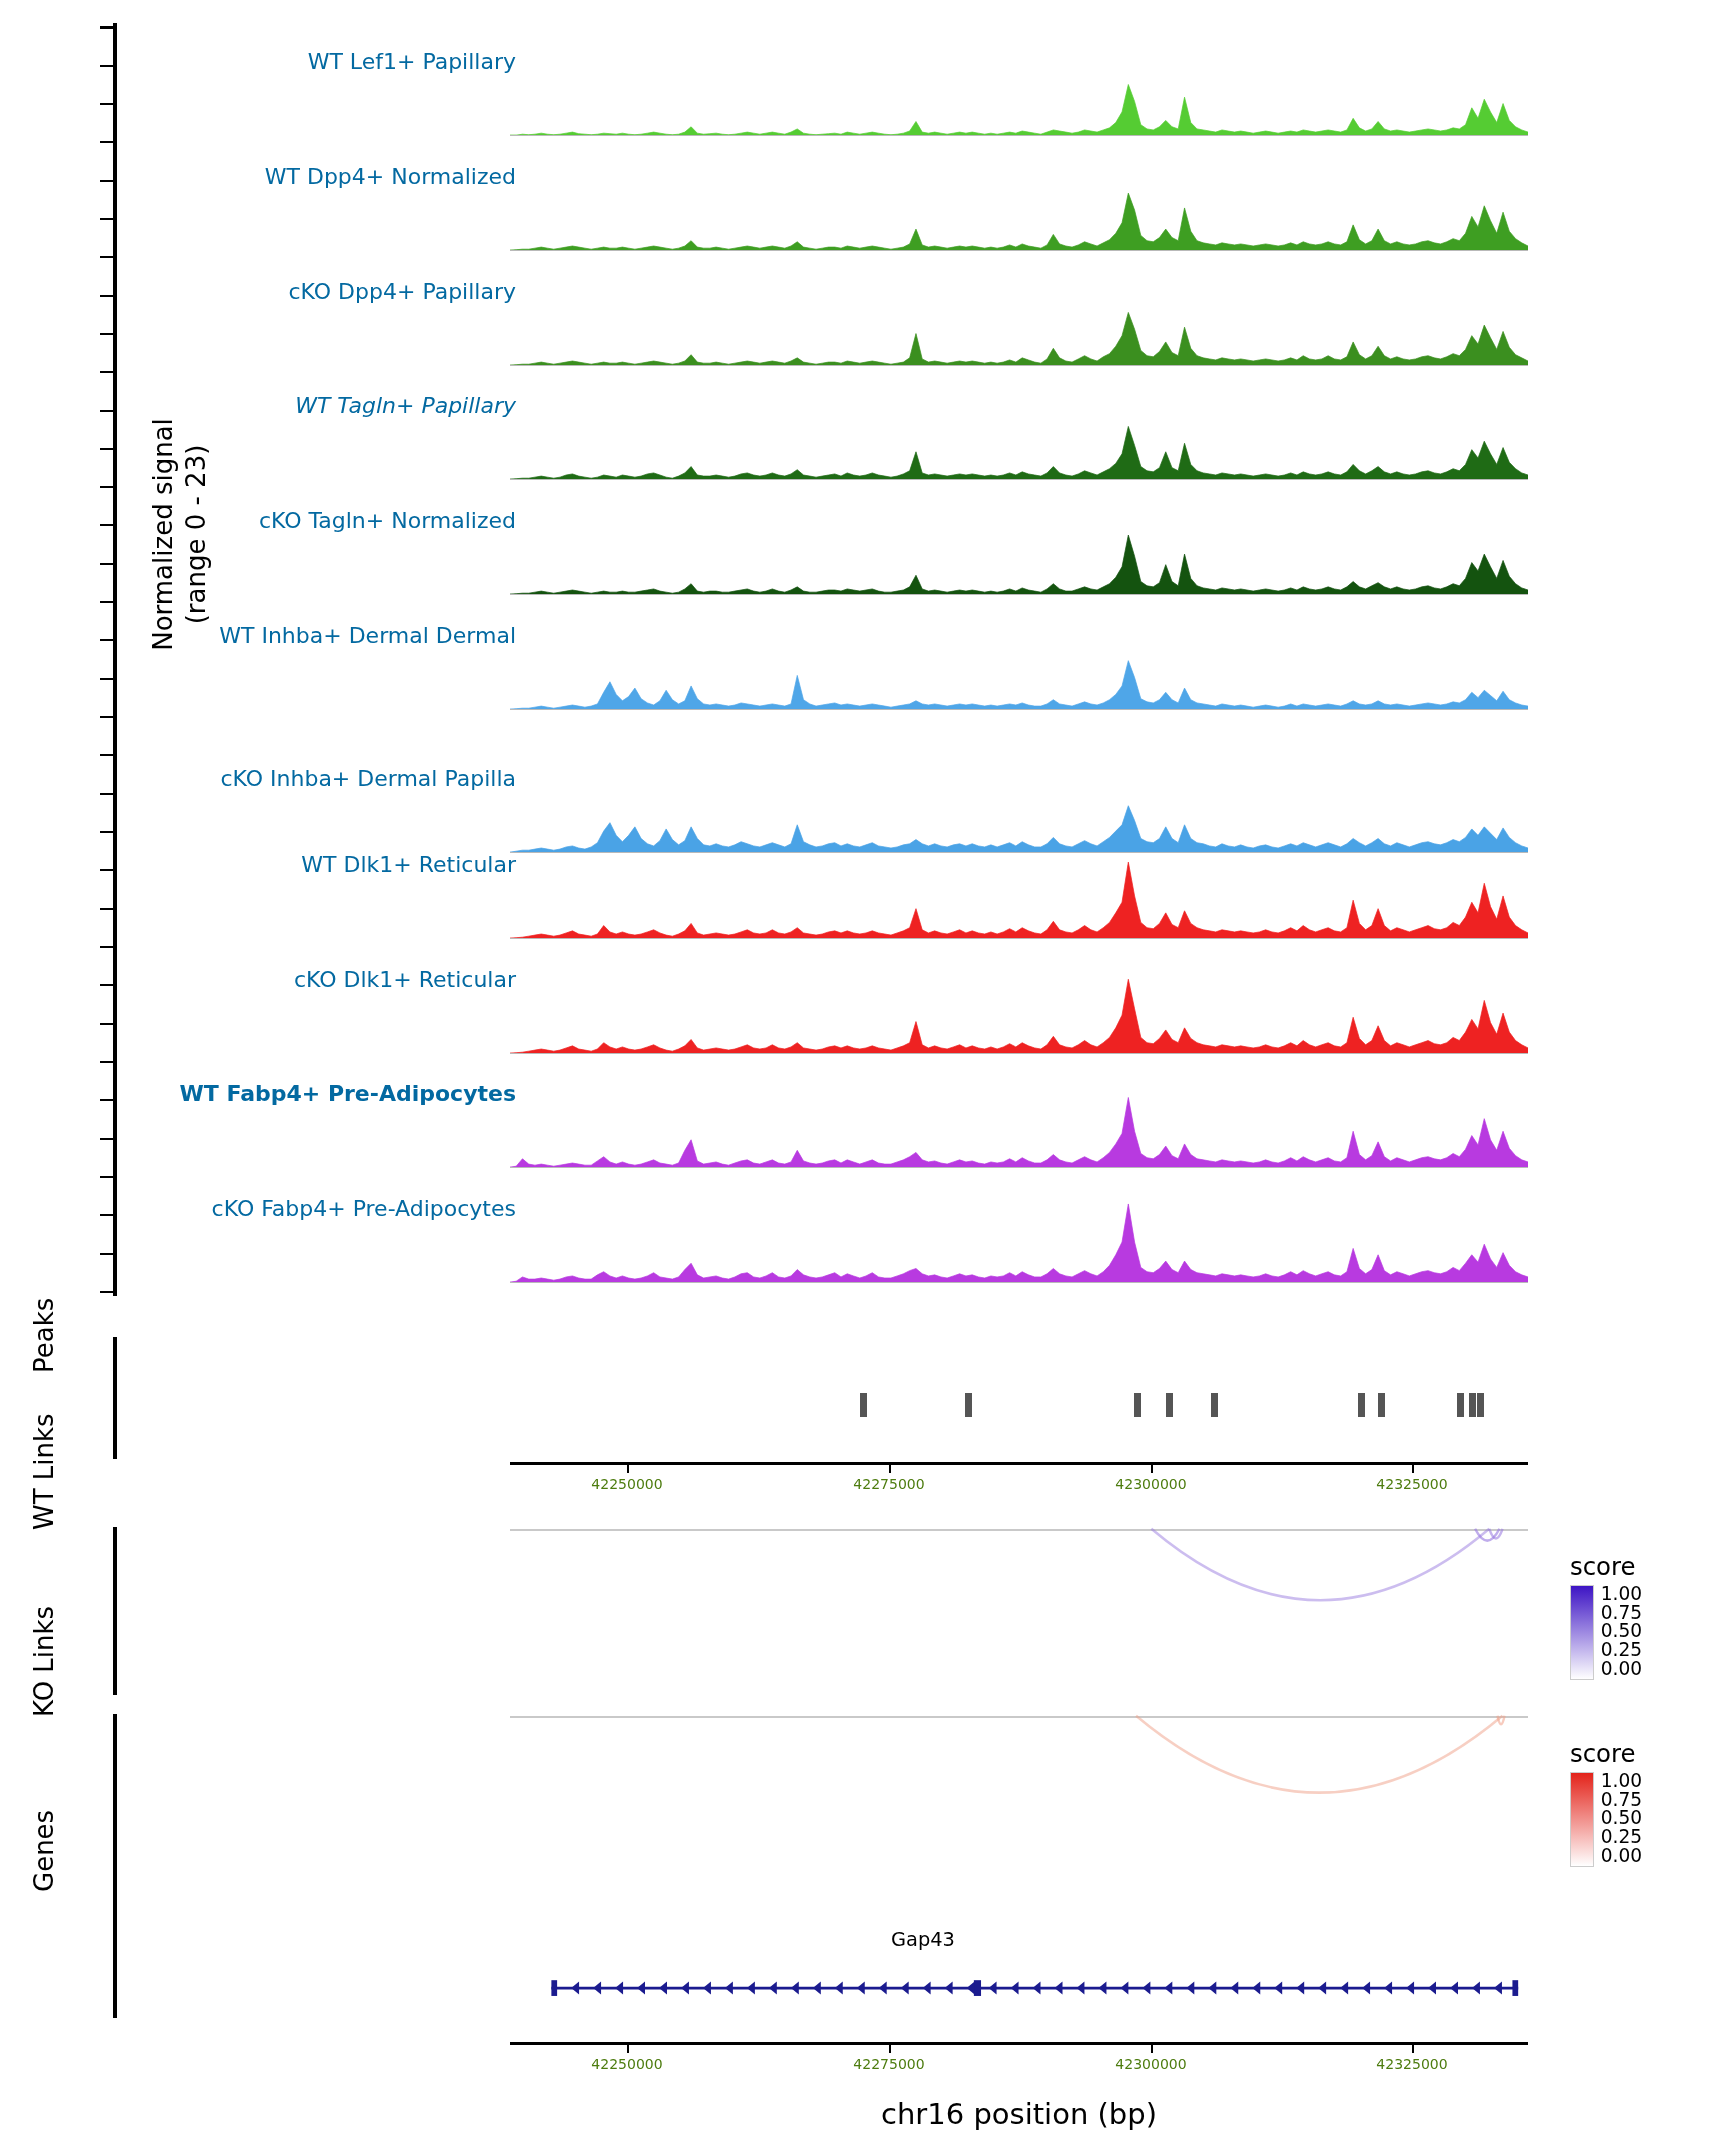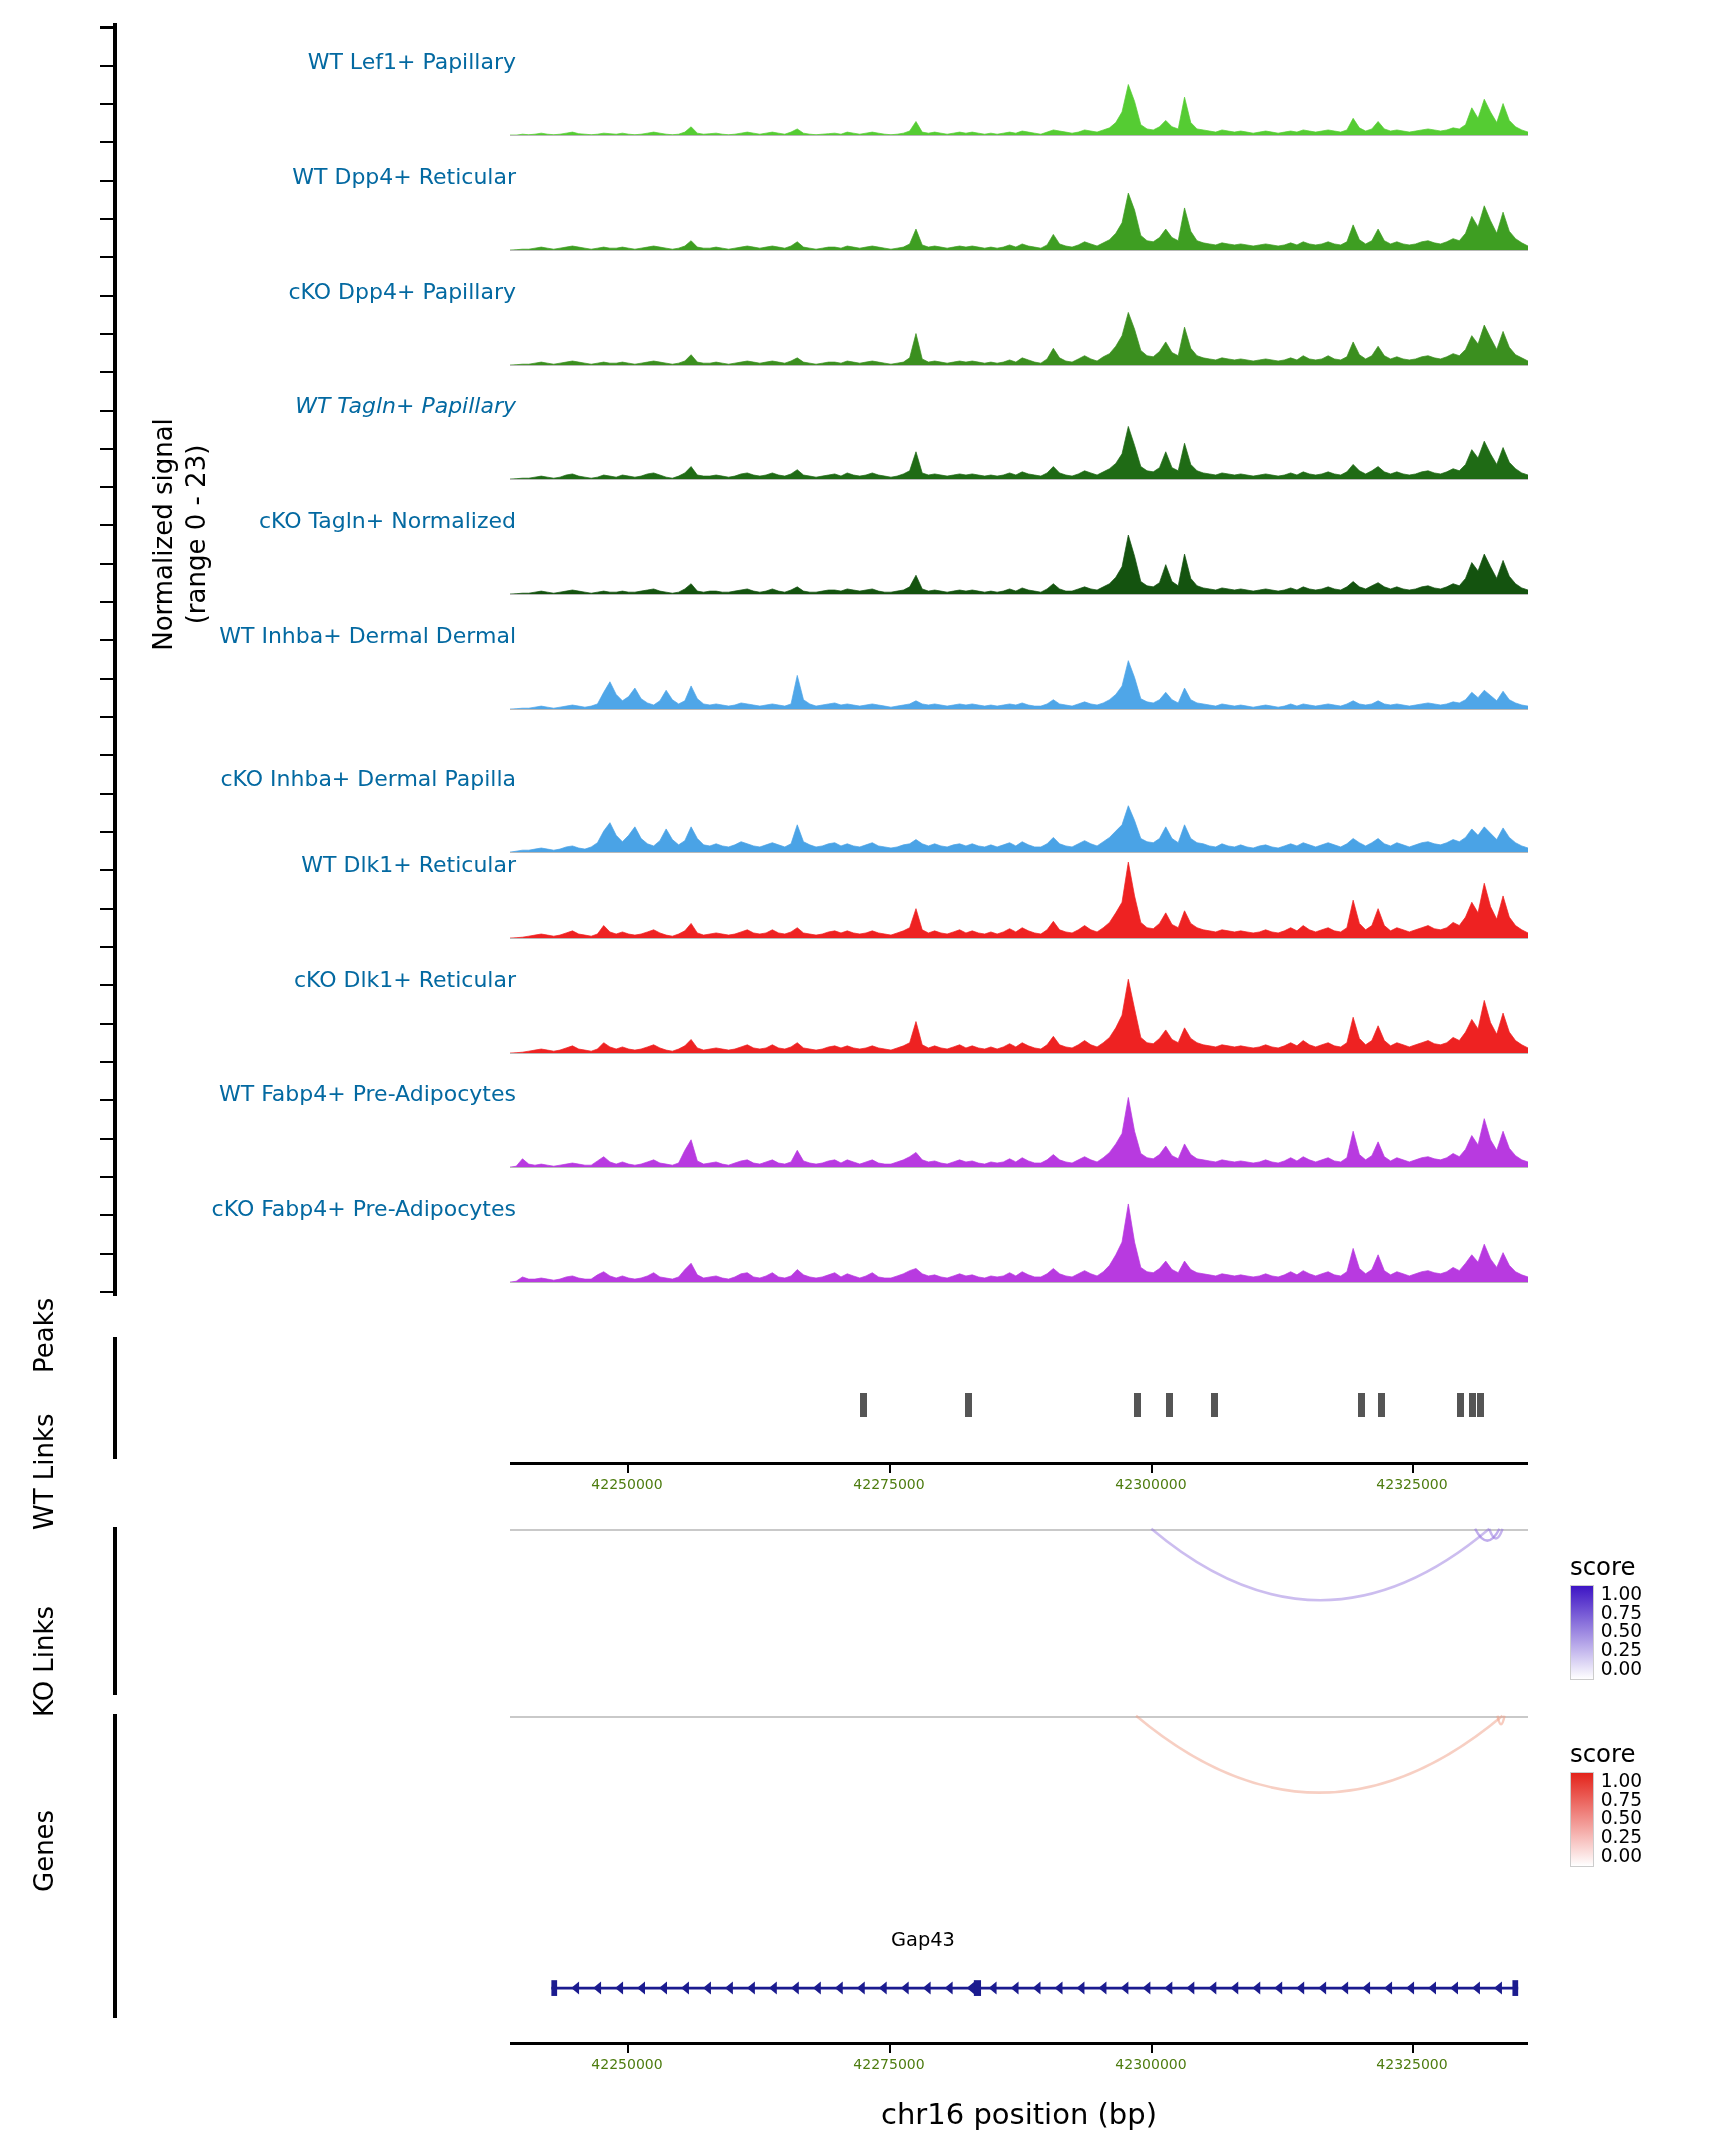--- a/index.html
+++ b/index.html
@@ -277,21 +277,21 @@
         <div class="track" style="top: 7.2px;">
           <div class="track-label">WT Lef1+ Papillary</div>
           <div class="track-plot">
             <svg width="1018" height="115" viewBox="0 0 1420 160">
               <path d="M 0 148 L 0.0 148.0 L 8.7 148.0 L 17.4 146.5 L 26.1 147.3 L 34.8 146.5 L 43.6 145.1 L 52.3 146.5 L 61.0 147.3 L 69.7 146.5 L 78.4 145.1 L 87.1 143.6 L 95.8 145.8 L 104.5 146.5 L 113.3 147.3 L 122.0 146.5 L 130.7 145.1 L 139.4 145.8 L 148.1 146.5 L 156.8 145.1 L 165.5 146.5 L 174.2 147.3 L 182.9 146.5 L 191.7 145.1 L 200.4 143.6 L 209.1 145.1 L 217.8 146.5 L 226.5 147.3 L 235.2 146.5 L 243.9 143.6 L 252.6 136.2 L 261.3 145.1 L 270.1 146.5 L 278.8 145.8 L 287.5 145.1 L 296.2 146.5 L 304.9 147.3 L 313.6 146.5 L 322.3 145.1 L 331.0 143.6 L 339.8 145.1 L 348.5 146.5 L 357.2 145.1 L 365.9 143.6 L 374.6 145.1 L 383.3 146.5 L 392.0 143.6 L 400.7 139.2 L 409.4 145.1 L 418.2 146.5 L 426.9 147.3 L 435.6 146.5 L 444.3 145.8 L 453.0 145.1 L 461.7 146.5 L 470.4 143.6 L 479.1 145.1 L 487.9 146.5 L 496.6 145.1 L 505.3 143.6 L 514.0 145.1 L 522.7 146.5 L 531.4 147.3 L 540.1 146.5 L 548.8 145.1 L 557.5 142.1 L 566.3 128.8 L 575.0 143.6 L 583.7 145.1 L 592.4 143.6 L 601.1 145.1 L 609.8 146.5 L 618.5 145.1 L 627.2 143.6 L 636.0 145.1 L 644.7 143.6 L 653.4 145.1 L 662.1 146.5 L 670.8 145.1 L 679.5 146.5 L 688.2 145.1 L 696.9 143.6 L 705.6 145.1 L 714.4 142.1 L 723.1 143.6 L 731.8 145.1 L 740.5 146.5 L 749.2 143.6 L 757.9 140.6 L 766.6 142.1 L 775.3 143.6 L 784.0 145.1 L 792.8 143.6 L 801.5 140.6 L 810.2 142.1 L 818.9 143.6 L 827.6 140.6 L 836.3 137.7 L 845.0 130.3 L 853.7 115.5 L 862.5 77.2 L 871.2 100.8 L 879.9 133.3 L 888.6 139.2 L 897.3 140.6 L 906.0 136.2 L 914.7 127.3 L 923.4 136.2 L 932.1 139.2 L 940.9 94.9 L 949.6 130.3 L 958.3 139.2 L 967.0 140.6 L 975.7 142.1 L 984.4 143.6 L 993.1 140.6 L 1001.8 142.1 L 1010.6 143.6 L 1019.3 142.1 L 1028.0 143.6 L 1036.7 145.1 L 1045.4 143.6 L 1054.1 142.1 L 1062.8 143.6 L 1071.5 145.1 L 1080.2 143.6 L 1089.0 142.1 L 1097.7 143.6 L 1106.4 140.6 L 1115.1 142.1 L 1123.8 143.6 L 1132.5 142.1 L 1141.2 140.6 L 1149.9 142.1 L 1158.7 143.6 L 1167.4 140.6 L 1176.1 124.4 L 1184.8 137.7 L 1193.5 142.1 L 1202.2 139.2 L 1210.9 128.8 L 1219.6 139.2 L 1228.3 142.1 L 1237.1 140.6 L 1245.8 142.1 L 1254.5 143.6 L 1263.2 142.1 L 1271.9 140.6 L 1280.6 139.2 L 1289.3 140.6 L 1298.0 142.1 L 1306.7 140.6 L 1315.5 137.7 L 1324.2 139.2 L 1332.9 133.3 L 1341.6 109.7 L 1350.3 124.4 L 1359.0 97.8 L 1367.7 115.5 L 1376.4 130.3 L 1385.2 103.8 L 1393.9 127.3 L 1402.6 136.2 L 1411.3 140.6 L 1420.0 143.6 L 1420 148 Z" fill="#55cc33" stroke="#55cc33" stroke-width="1"></path>
             </svg>
           </div>
           <div class="baseline" style="top: 106px;"></div>
         </div>
         <div class="track" style="top: 122px;">
-          <div class="track-label">WT Dpp4+ Reticular</div>
+          <div class="track-label">WT Dpp4+ Normalized</div>
           <div class="track-plot">
             <svg width="1018" height="115" viewBox="0 0 1420 160">
               <path d="M 0 148 L 0.0 148.0 L 8.7 147.3 L 17.4 146.5 L 26.1 146.5 L 34.8 145.1 L 43.6 143.6 L 52.3 145.1 L 61.0 146.5 L 69.7 145.1 L 78.4 143.6 L 87.1 142.1 L 95.8 143.6 L 104.5 145.1 L 113.3 146.5 L 122.0 145.1 L 130.7 143.6 L 139.4 145.1 L 148.1 145.1 L 156.8 143.6 L 165.5 145.1 L 174.2 146.5 L 182.9 145.1 L 191.7 143.6 L 200.4 142.1 L 209.1 143.6 L 217.8 145.1 L 226.5 146.5 L 235.2 145.1 L 243.9 142.1 L 252.6 134.7 L 261.3 143.6 L 270.1 145.1 L 278.8 145.1 L 287.5 143.6 L 296.2 145.1 L 304.9 146.5 L 313.6 145.1 L 322.3 143.6 L 331.0 142.1 L 339.8 143.6 L 348.5 145.1 L 357.2 143.6 L 365.9 142.1 L 374.6 143.6 L 383.3 145.1 L 392.0 142.1 L 400.7 136.2 L 409.4 143.6 L 418.2 145.1 L 426.9 146.5 L 435.6 145.1 L 444.3 143.6 L 453.0 143.6 L 461.7 145.1 L 470.4 142.1 L 479.1 143.6 L 487.9 145.1 L 496.6 143.6 L 505.3 142.1 L 514.0 143.6 L 522.7 145.1 L 531.4 146.5 L 540.1 145.1 L 548.8 143.6 L 557.5 139.2 L 566.3 118.5 L 575.0 140.6 L 583.7 143.6 L 592.4 142.1 L 601.1 143.6 L 609.8 145.1 L 618.5 143.6 L 627.2 142.1 L 636.0 143.6 L 644.7 142.1 L 653.4 143.6 L 662.1 145.1 L 670.8 143.6 L 679.5 145.1 L 688.2 143.6 L 696.9 140.6 L 705.6 143.6 L 714.4 139.2 L 723.1 142.1 L 731.8 143.6 L 740.5 145.1 L 749.2 140.6 L 757.9 125.9 L 766.6 139.2 L 775.3 142.1 L 784.0 143.6 L 792.8 140.6 L 801.5 136.2 L 810.2 139.2 L 818.9 142.1 L 827.6 137.7 L 836.3 133.3 L 845.0 124.4 L 853.7 109.7 L 862.5 68.3 L 871.2 92.0 L 879.9 127.3 L 888.6 134.7 L 897.3 136.2 L 906.0 130.3 L 914.7 118.5 L 923.4 130.3 L 932.1 134.7 L 940.9 89.0 L 949.6 121.5 L 958.3 134.7 L 967.0 137.7 L 975.7 139.2 L 984.4 140.6 L 993.1 137.7 L 1001.8 139.2 L 1010.6 140.6 L 1019.3 139.2 L 1028.0 140.6 L 1036.7 142.1 L 1045.4 140.6 L 1054.1 139.2 L 1062.8 140.6 L 1071.5 142.1 L 1080.2 140.6 L 1089.0 137.7 L 1097.7 140.6 L 1106.4 136.2 L 1115.1 139.2 L 1123.8 140.6 L 1132.5 139.2 L 1141.2 136.2 L 1149.9 139.2 L 1158.7 140.6 L 1167.4 136.2 L 1176.1 112.6 L 1184.8 133.3 L 1193.5 139.2 L 1202.2 134.7 L 1210.9 118.5 L 1219.6 134.7 L 1228.3 139.2 L 1237.1 136.2 L 1245.8 139.2 L 1254.5 140.6 L 1263.2 139.2 L 1271.9 136.2 L 1280.6 134.7 L 1289.3 137.7 L 1298.0 139.2 L 1306.7 136.2 L 1315.5 131.8 L 1324.2 134.7 L 1332.9 124.4 L 1341.6 100.8 L 1350.3 115.5 L 1359.0 86.0 L 1367.7 106.7 L 1376.4 124.4 L 1385.2 94.9 L 1393.9 121.5 L 1402.6 131.8 L 1411.3 137.7 L 1420.0 142.1 L 1420 148 Z" fill="#3e9e22" stroke="#3e9e22" stroke-width="1"></path>
             </svg>
           </div>
           <div class="baseline" style="top: 106px;"></div>
         </div>
         <div class="track" style="top: 237px;">
           <div class="track-label">cKO Dpp4+ Papillary</div>
           <div class="track-plot">
@@ -348,21 +348,21 @@
         </div>
         <div class="track" style="top: 925px;">
           <div class="track-label">cKO Dlk1+ Reticular</div>
           <div class="track-plot">
             <svg width="1018" height="115" viewBox="0 0 1420 160">
               <path d="M 0 148 L 0.0 148.0 L 8.7 147.3 L 17.4 146.5 L 26.1 145.1 L 34.8 143.6 L 43.6 142.1 L 52.3 143.6 L 61.0 145.1 L 69.7 143.6 L 78.4 140.6 L 87.1 137.7 L 95.8 142.1 L 104.5 143.6 L 113.3 145.1 L 122.0 142.1 L 130.7 133.3 L 139.4 139.2 L 148.1 142.1 L 156.8 139.2 L 165.5 142.1 L 174.2 143.6 L 182.9 142.1 L 191.7 139.2 L 200.4 136.2 L 209.1 140.6 L 217.8 143.6 L 226.5 145.1 L 235.2 142.1 L 243.9 137.7 L 252.6 128.8 L 261.3 140.6 L 270.1 143.6 L 278.8 142.1 L 287.5 140.6 L 296.2 142.1 L 304.9 143.6 L 313.6 142.1 L 322.3 139.2 L 331.0 136.2 L 339.8 140.6 L 348.5 142.1 L 357.2 140.6 L 365.9 136.2 L 374.6 140.6 L 383.3 142.1 L 392.0 139.2 L 400.7 133.3 L 409.4 140.6 L 418.2 142.1 L 426.9 143.6 L 435.6 142.1 L 444.3 139.2 L 453.0 137.7 L 461.7 140.6 L 470.4 137.7 L 479.1 140.6 L 487.9 142.1 L 496.6 140.6 L 505.3 137.7 L 514.0 140.6 L 522.7 142.1 L 531.4 143.6 L 540.1 140.6 L 548.8 137.7 L 557.5 133.3 L 566.3 103.8 L 575.0 136.2 L 583.7 140.6 L 592.4 137.7 L 601.1 140.6 L 609.8 142.1 L 618.5 139.2 L 627.2 136.2 L 636.0 140.6 L 644.7 137.7 L 653.4 140.6 L 662.1 142.1 L 670.8 139.2 L 679.5 142.1 L 688.2 139.2 L 696.9 134.7 L 705.6 139.2 L 714.4 133.3 L 723.1 137.7 L 731.8 140.6 L 740.5 142.1 L 749.2 136.2 L 757.9 124.4 L 766.6 136.2 L 775.3 139.2 L 784.0 140.6 L 792.8 136.2 L 801.5 130.3 L 810.2 136.2 L 818.9 139.2 L 827.6 133.3 L 836.3 125.9 L 845.0 112.6 L 853.7 94.9 L 862.5 44.8 L 871.2 86.0 L 879.9 125.9 L 888.6 133.3 L 897.3 134.7 L 906.0 127.3 L 914.7 115.5 L 923.4 128.8 L 932.1 133.3 L 940.9 112.6 L 949.6 127.3 L 958.3 133.3 L 967.0 136.2 L 975.7 137.7 L 984.4 139.2 L 993.1 136.2 L 1001.8 137.7 L 1010.6 139.2 L 1019.3 137.7 L 1028.0 139.2 L 1036.7 140.6 L 1045.4 139.2 L 1054.1 136.2 L 1062.8 139.2 L 1071.5 140.6 L 1080.2 137.7 L 1089.0 133.3 L 1097.7 137.7 L 1106.4 130.3 L 1115.1 136.2 L 1123.8 139.2 L 1132.5 136.2 L 1141.2 133.3 L 1149.9 137.7 L 1158.7 139.2 L 1167.4 133.3 L 1176.1 97.8 L 1184.8 127.3 L 1193.5 136.2 L 1202.2 130.3 L 1210.9 109.7 L 1219.6 130.3 L 1228.3 137.7 L 1237.1 133.3 L 1245.8 136.2 L 1254.5 139.2 L 1263.2 136.2 L 1271.9 133.3 L 1280.6 130.3 L 1289.3 134.7 L 1298.0 136.2 L 1306.7 133.3 L 1315.5 125.9 L 1324.2 130.3 L 1332.9 118.5 L 1341.6 100.8 L 1350.3 114.1 L 1359.0 74.3 L 1367.7 105.2 L 1376.4 121.5 L 1385.2 92.0 L 1393.9 118.5 L 1402.6 130.3 L 1411.3 136.2 L 1420.0 140.6 L 1420 148 Z" fill="#ee2222" stroke="#ee2222" stroke-width="1"></path>
             </svg>
           </div>
           <div class="baseline" style="top: 106px;"></div>
         </div>
-        <div class="track" style="top: 1039px;">
+        <div class="track" style="top: 1039px; font-weight: bold;">
           <div class="track-label">WT Fabp4+ Pre-Adipocytes</div>
           <div class="track-plot">
             <svg width="1018" height="115" viewBox="0 0 1420 160">
               <path d="M 0 148 L 0.0 148.0 L 8.7 146.5 L 17.4 136.2 L 26.1 143.6 L 34.8 145.1 L 43.6 143.6 L 52.3 145.1 L 61.0 146.5 L 69.7 145.1 L 78.4 143.6 L 87.1 142.1 L 95.8 143.6 L 104.5 145.1 L 113.3 145.1 L 122.0 139.2 L 130.7 133.3 L 139.4 140.6 L 148.1 143.6 L 156.8 140.6 L 165.5 143.6 L 174.2 145.1 L 182.9 143.6 L 191.7 140.6 L 200.4 137.7 L 209.1 142.1 L 217.8 143.6 L 226.5 145.1 L 235.2 142.1 L 243.9 124.4 L 252.6 109.7 L 261.3 139.2 L 270.1 143.6 L 278.8 142.1 L 287.5 140.6 L 296.2 143.6 L 304.9 145.1 L 313.6 142.1 L 322.3 139.2 L 331.0 137.7 L 339.8 142.1 L 348.5 143.6 L 357.2 140.6 L 365.9 137.7 L 374.6 142.1 L 383.3 143.6 L 392.0 140.6 L 400.7 124.4 L 409.4 139.2 L 418.2 142.1 L 426.9 143.6 L 435.6 142.1 L 444.3 139.2 L 453.0 137.7 L 461.7 142.1 L 470.4 137.7 L 479.1 140.6 L 487.9 143.6 L 496.6 140.6 L 505.3 137.7 L 514.0 142.1 L 522.7 143.6 L 531.4 143.6 L 540.1 140.6 L 548.8 137.7 L 557.5 133.3 L 566.3 127.3 L 575.0 137.7 L 583.7 140.6 L 592.4 139.2 L 601.1 142.1 L 609.8 143.6 L 618.5 140.6 L 627.2 137.7 L 636.0 140.6 L 644.7 139.2 L 653.4 142.1 L 662.1 143.6 L 670.8 140.6 L 679.5 142.1 L 688.2 140.6 L 696.9 136.2 L 705.6 140.6 L 714.4 134.7 L 723.1 139.2 L 731.8 142.1 L 740.5 142.1 L 749.2 137.7 L 757.9 130.3 L 766.6 137.7 L 775.3 140.6 L 784.0 142.1 L 792.8 137.7 L 801.5 133.3 L 810.2 137.7 L 818.9 140.6 L 827.6 134.7 L 836.3 127.3 L 845.0 115.5 L 853.7 100.8 L 862.5 50.7 L 871.2 97.8 L 879.9 128.8 L 888.6 134.7 L 897.3 136.2 L 906.0 130.3 L 914.7 118.5 L 923.4 131.8 L 932.1 136.2 L 940.9 115.5 L 949.6 130.3 L 958.3 136.2 L 967.0 137.7 L 975.7 139.2 L 984.4 140.6 L 993.1 137.7 L 1001.8 139.2 L 1010.6 140.6 L 1019.3 139.2 L 1028.0 140.6 L 1036.7 142.1 L 1045.4 140.6 L 1054.1 137.7 L 1062.8 140.6 L 1071.5 142.1 L 1080.2 139.2 L 1089.0 134.7 L 1097.7 139.2 L 1106.4 133.3 L 1115.1 137.7 L 1123.8 140.6 L 1132.5 137.7 L 1141.2 134.7 L 1149.9 139.2 L 1158.7 140.6 L 1167.4 134.7 L 1176.1 97.8 L 1184.8 130.3 L 1193.5 137.7 L 1202.2 131.8 L 1210.9 112.6 L 1219.6 133.3 L 1228.3 139.2 L 1237.1 134.7 L 1245.8 137.7 L 1254.5 140.6 L 1263.2 137.7 L 1271.9 134.7 L 1280.6 133.3 L 1289.3 136.2 L 1298.0 137.7 L 1306.7 134.7 L 1315.5 128.8 L 1324.2 133.3 L 1332.9 122.9 L 1341.6 103.8 L 1350.3 117.0 L 1359.0 80.2 L 1367.7 109.7 L 1376.4 124.4 L 1385.2 97.8 L 1393.9 121.5 L 1402.6 131.8 L 1411.3 137.7 L 1420.0 140.6 L 1420 148 Z" fill="#b83ae0" stroke="#b83ae0" stroke-width="1"></path>
             </svg>
           </div>
           <div class="baseline" style="top: 106px;"></div>
         </div>
         <div class="track" style="top: 1154px;">
           <div class="track-label">cKO Fabp4+ Pre-Adipocytes</div>

